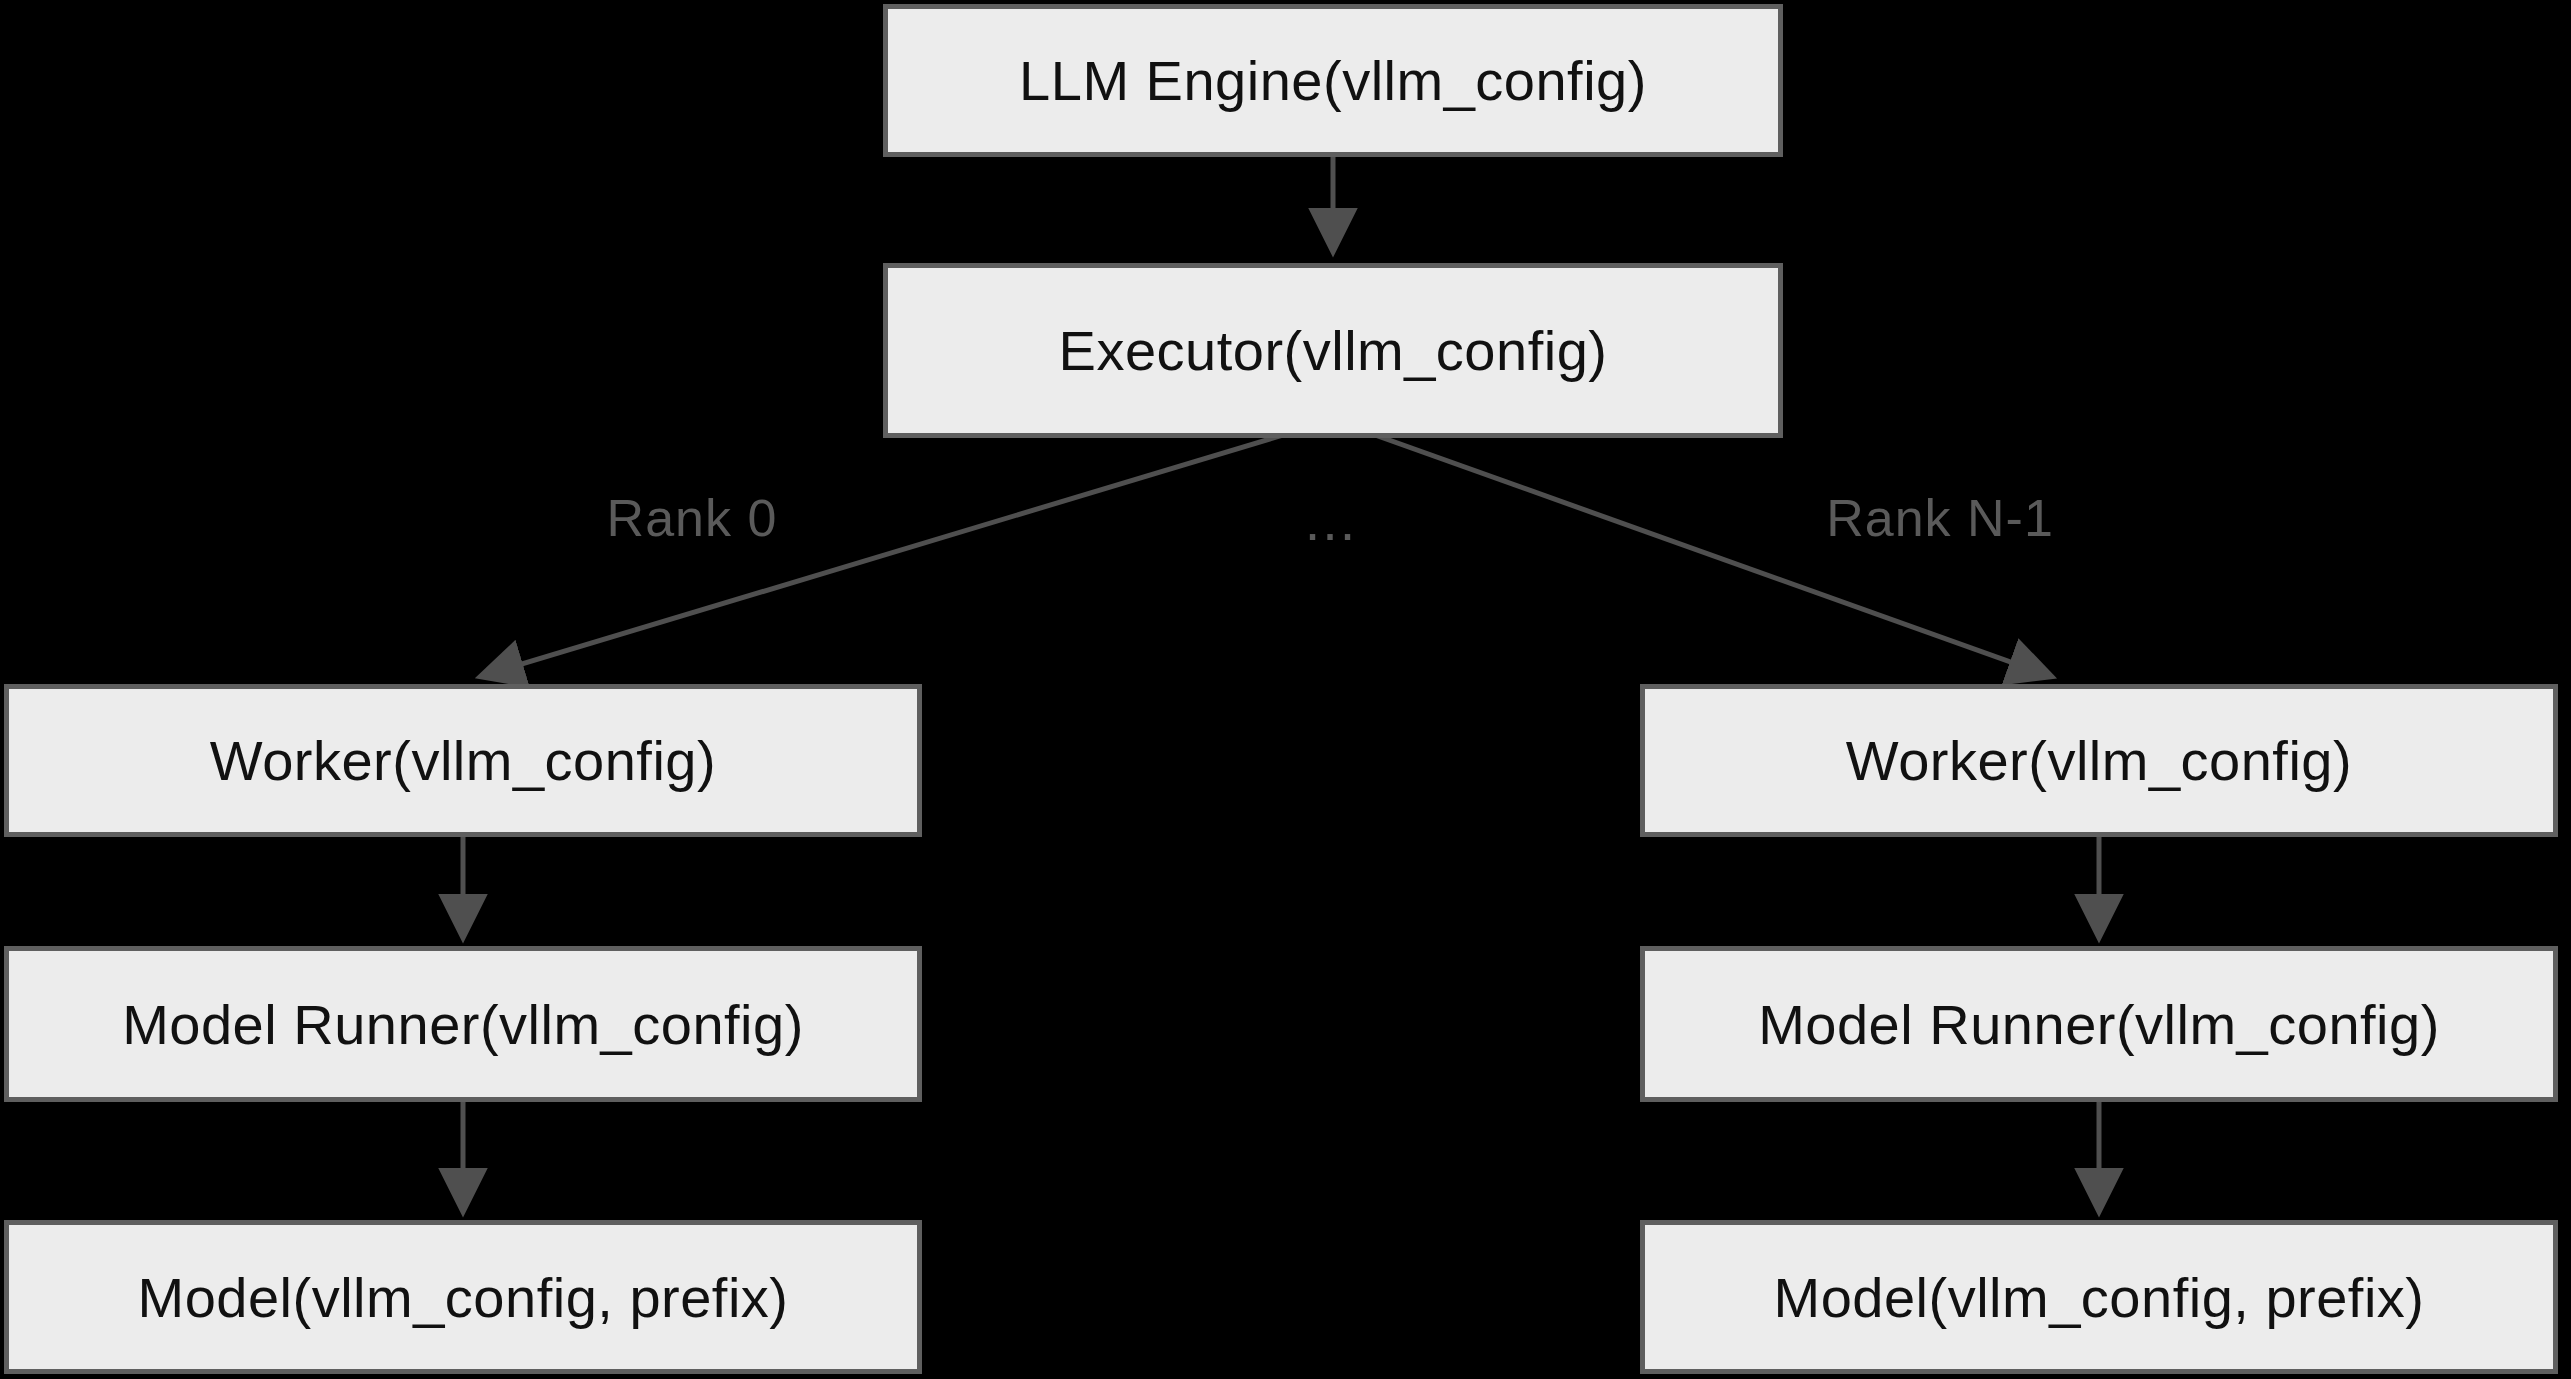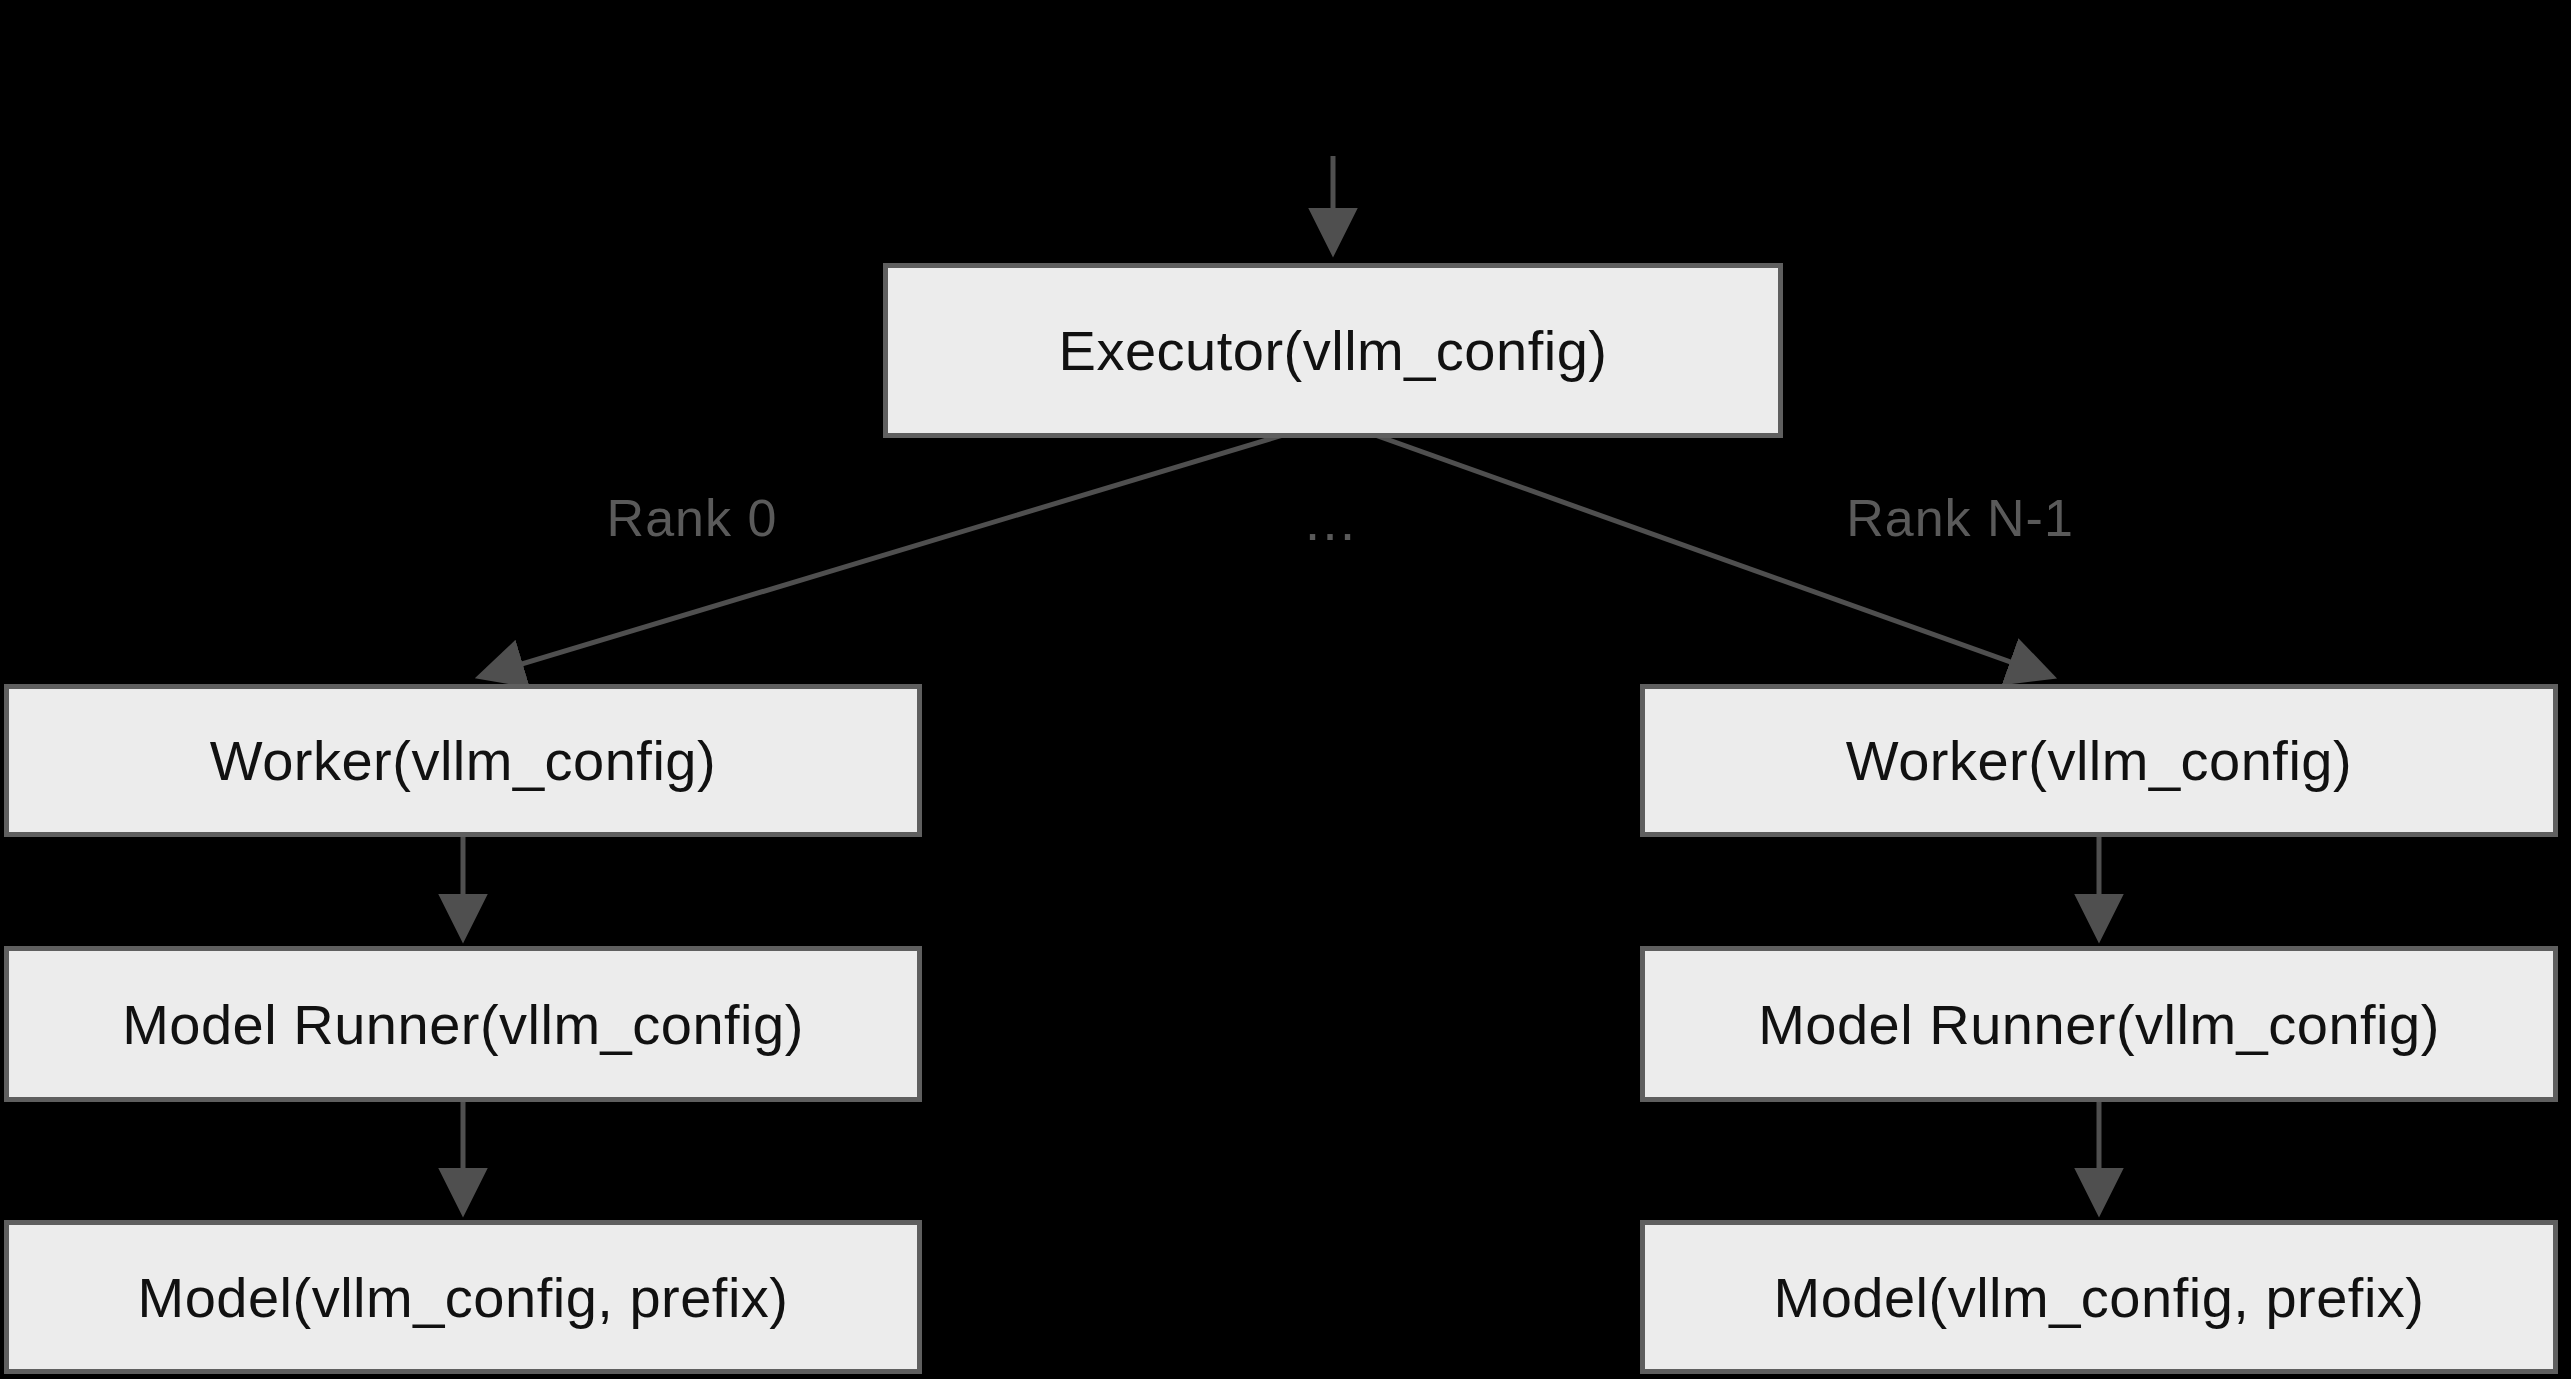--- a/index.html
+++ b/index.html
@@ -75,22 +75,25 @@
 
     <line x1="463" y1="1102" x2="463" y2="1210" stroke="currentColor" stroke-width="5" marker-end="url(#arrowhead)"></line>
 
     <line x1="2099" y1="837" x2="2099" y2="936" stroke="currentColor" stroke-width="5" marker-end="url(#arrowhead)"></line>
 
     <line x1="2099" y1="1102" x2="2099" y2="1210" stroke="currentColor" stroke-width="5" marker-end="url(#arrowhead)"></line>
   </svg>
 
   <div class="edge-label" style="left:692px; top:518px;">Rank 0</div>
   <div class="edge-label ellipsis" style="left:1331px; top:520px;">...</div>
-  <div class="edge-label" style="left:1940px; top:518px;margin-left:20px;">Rank N-1</div>
+  <div class="edge-label" style="left:1940px; top:518px;">Rank N-1</div>
 
+  <div class="node" style="left:883px; top:4px; width:900px; height:153px;">
+    <span class="node-label">LLM Engine(vllm_config)</span>
+  </div>
 
   <div class="node" style="left:883px; top:263px; width:900px; height:175px;">
     <span class="node-label">Executor(vllm_config)</span>
   </div>
 
   <div class="node" style="left:4px; top:684px; width:918px; height:153px;">
     <span class="node-label">Worker(vllm_config)</span>
   </div>
 
   <div class="node" style="left:1640px; top:684px; width:918px; height:153px;">

